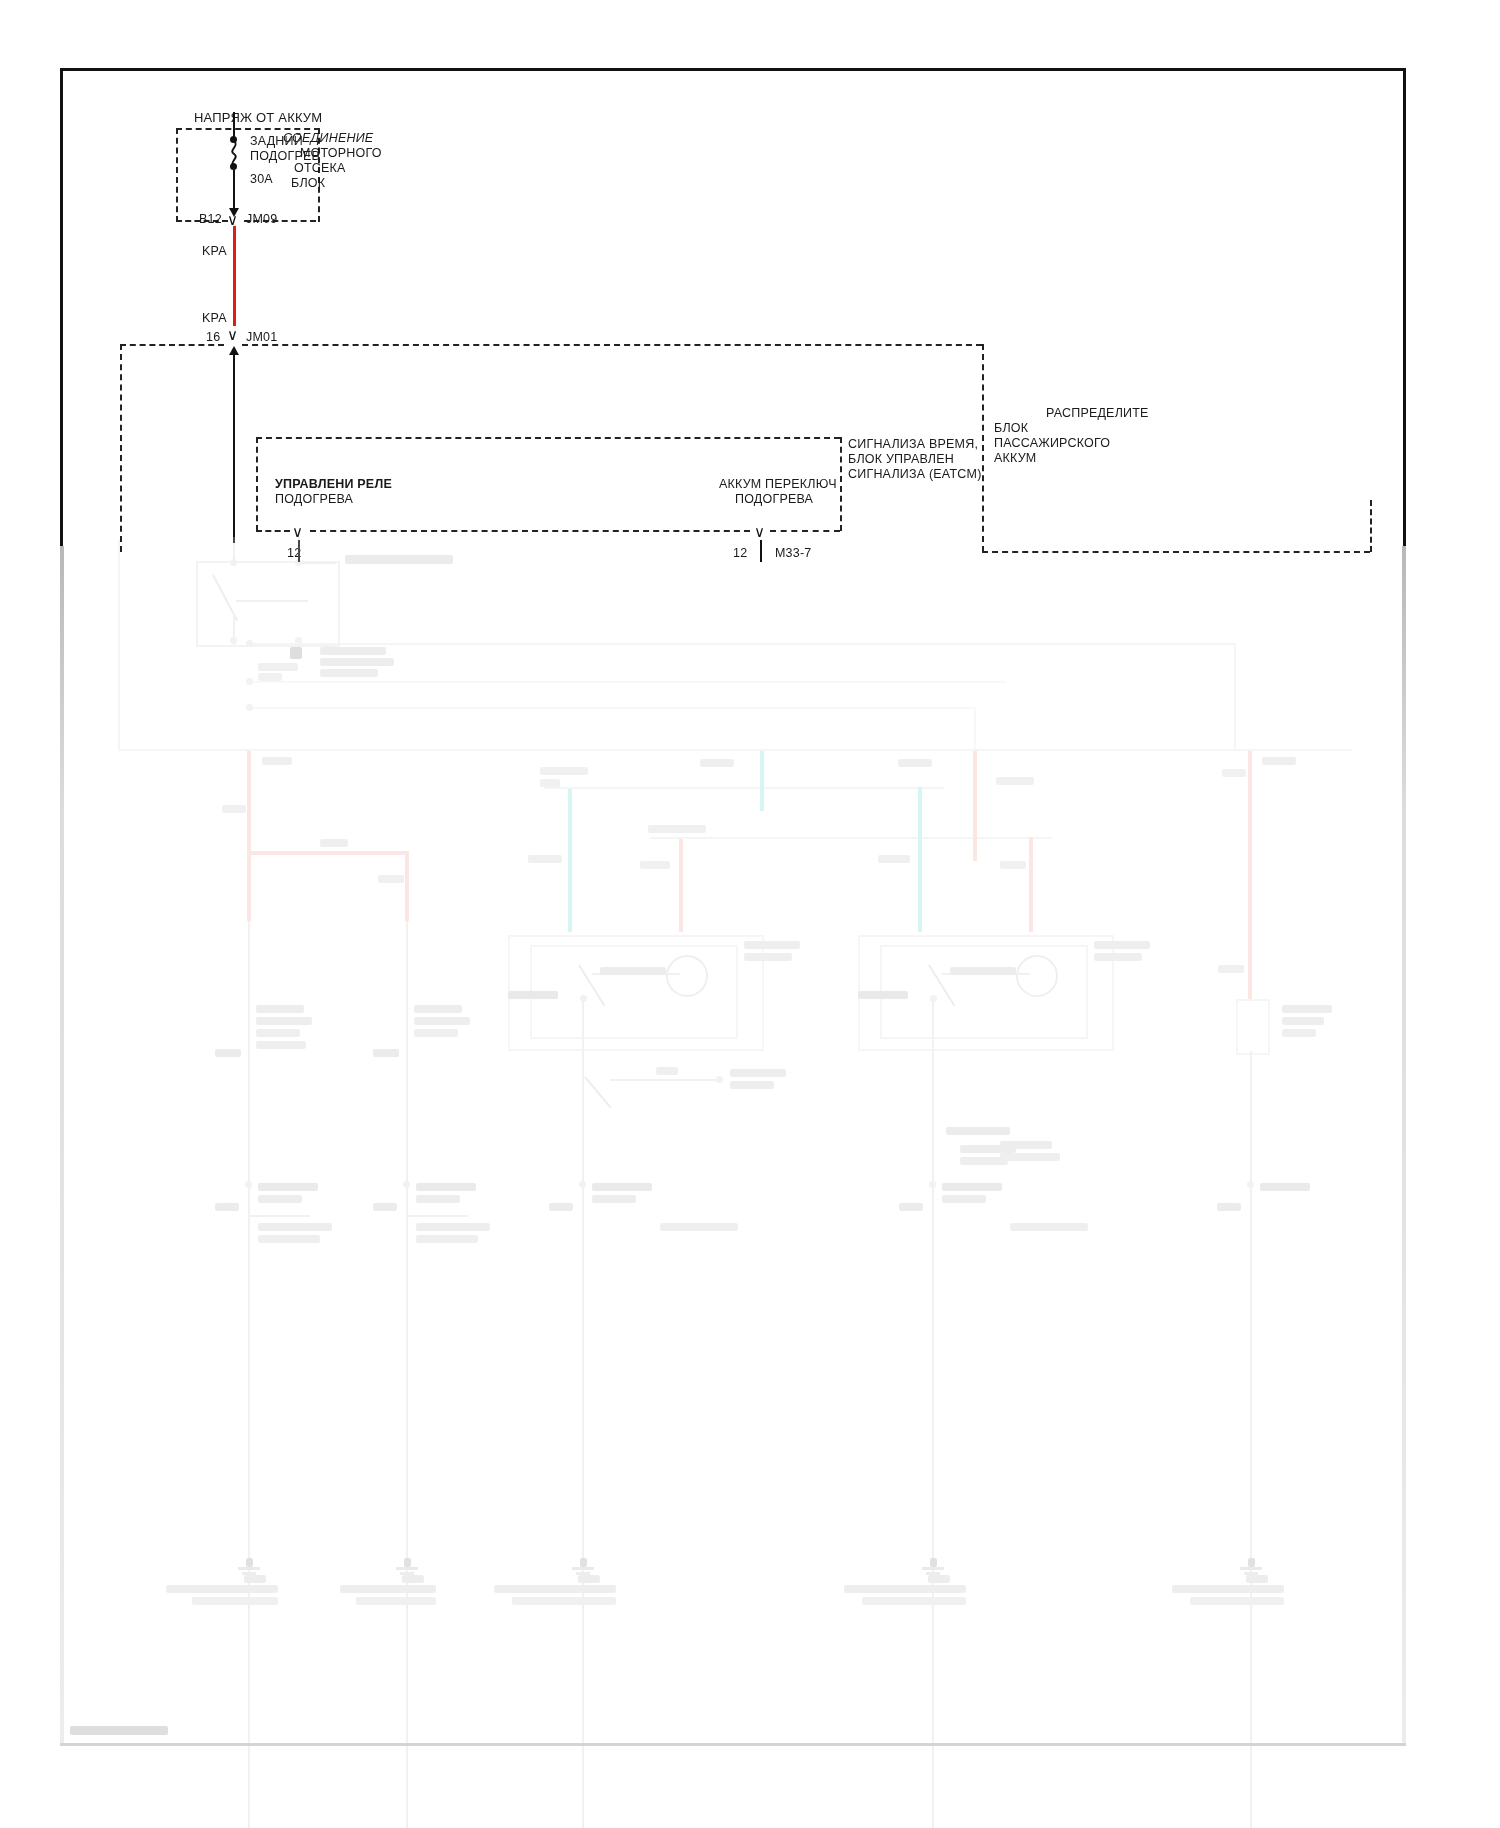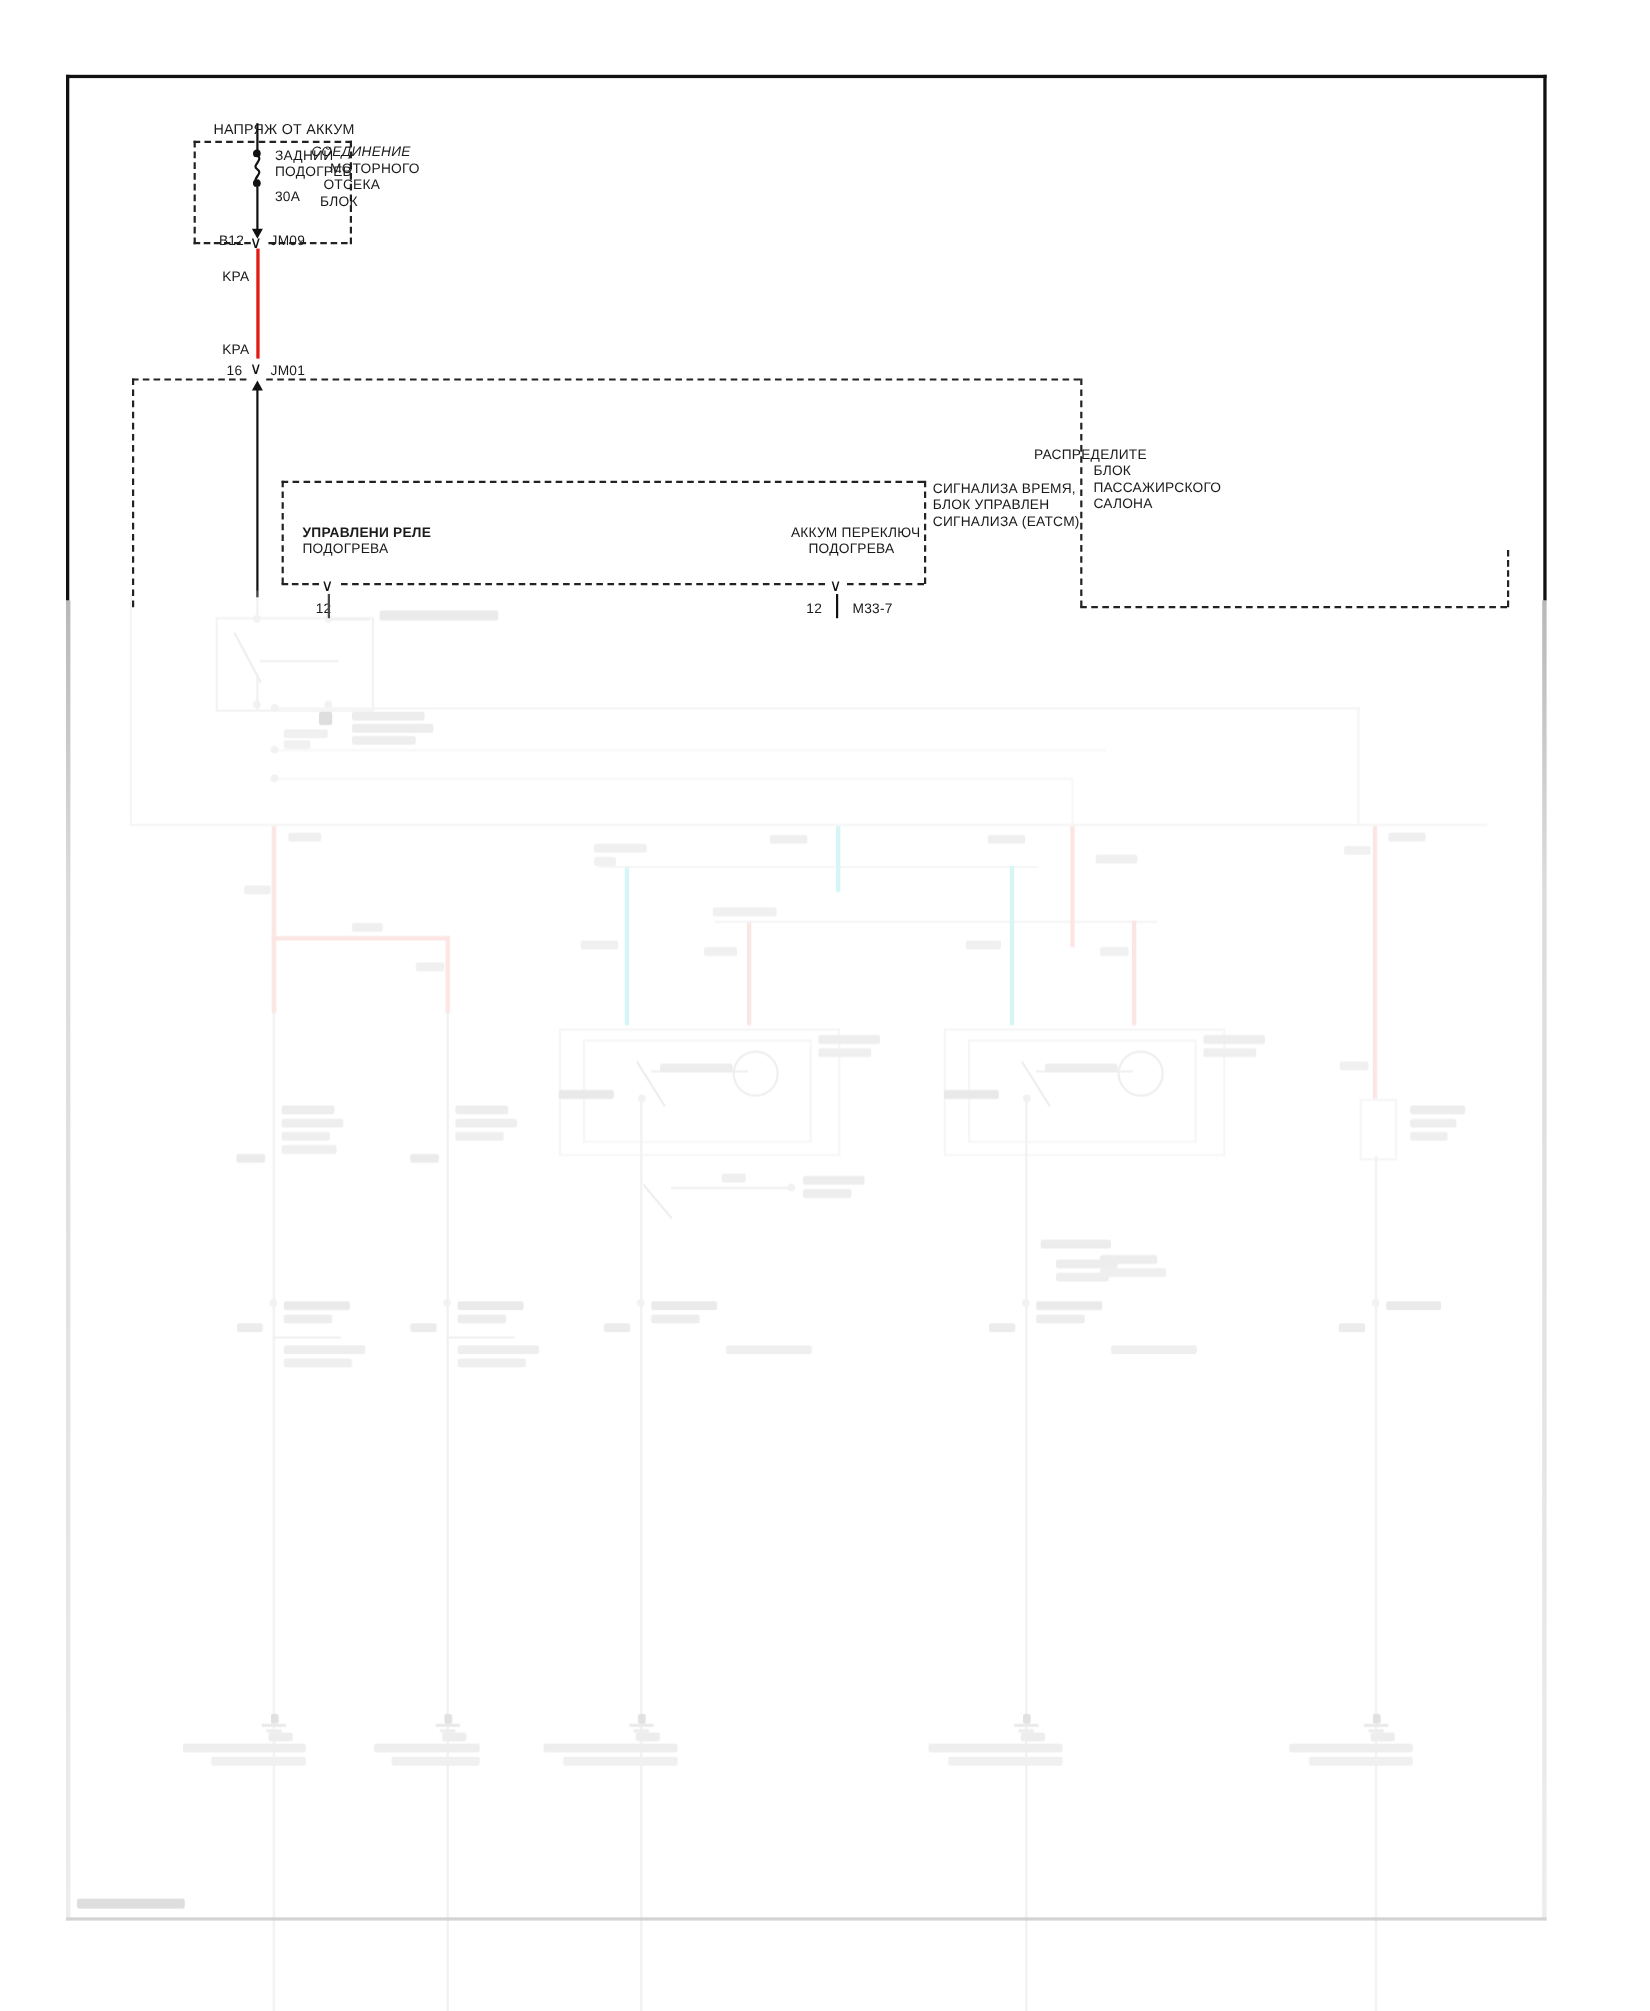--- a/index.html
+++ b/index.html
@@ -120,24 +120,24 @@
   <div class="lbl" style="left:206px;top:330px;">16</div>
   <div class="lbl" style="left:246px;top:330px;">JM01</div>
 
   <div class="dash-line dash-h" style="left:120px;top:344px;width:104px;"></div>
   <div class="dash-line dash-h" style="left:242px;top:344px;width:740px;"></div>
   <div class="dash-line dash-v" style="left:120px;top:344px;height:208px;"></div>
   <div class="dash-line dash-v" style="left:982px;top:344px;height:208px;"></div>
   <div class="dash-line dash-h" style="left:982px;top:551px;width:388px;"></div>
   <div class="dash-line dash-v" style="left:1370px;top:500px;height:52px;"></div>
 
-  <div class="lbl" style="left:940px;top:406px;">РАСПРЕДЕЛИТЕ</div>
+  <div class="lbl" style="left:1046px;top:406px;">РАСПРЕДЕЛИТЕ</div>
   <div class="lbl" style="left:994px;top:421px;">БЛОК</div>
   <div class="lbl" style="left:994px;top:436px;">ПАССАЖИРСКОГО</div>
-  <div class="lbl" style="left:994px;top:451px;">САЛОНА</div>
+  <div class="lbl" style="left:994px;top:451px;">АККУМ</div>
 
   <div class="arrow-up" style="left:229px;top:346px;"></div>
   <div class="wire vwire" style="left:233px;top:353px;height:190px;"></div>
 
   <div class="dash-line dash-h" style="left:256px;top:437px;width:584px;"></div>
   <div class="dash-line dash-v" style="left:256px;top:437px;height:94px;"></div>
   <div class="dash-line dash-v" style="left:840px;top:437px;height:94px;"></div>
   <div class="dash-line dash-h" style="left:256px;top:530px;width:34px;"></div>
   <div class="dash-line dash-h" style="left:310px;top:530px;width:440px;"></div>
   <div class="dash-line dash-h" style="left:770px;top:530px;width:70px;"></div>

